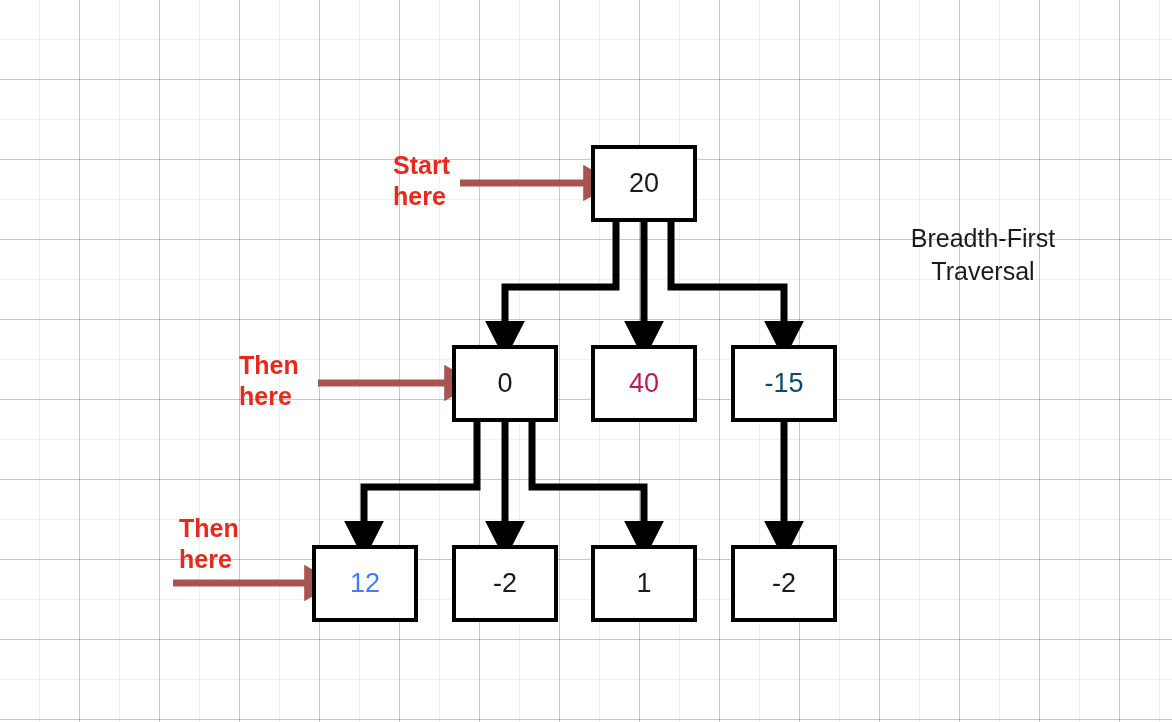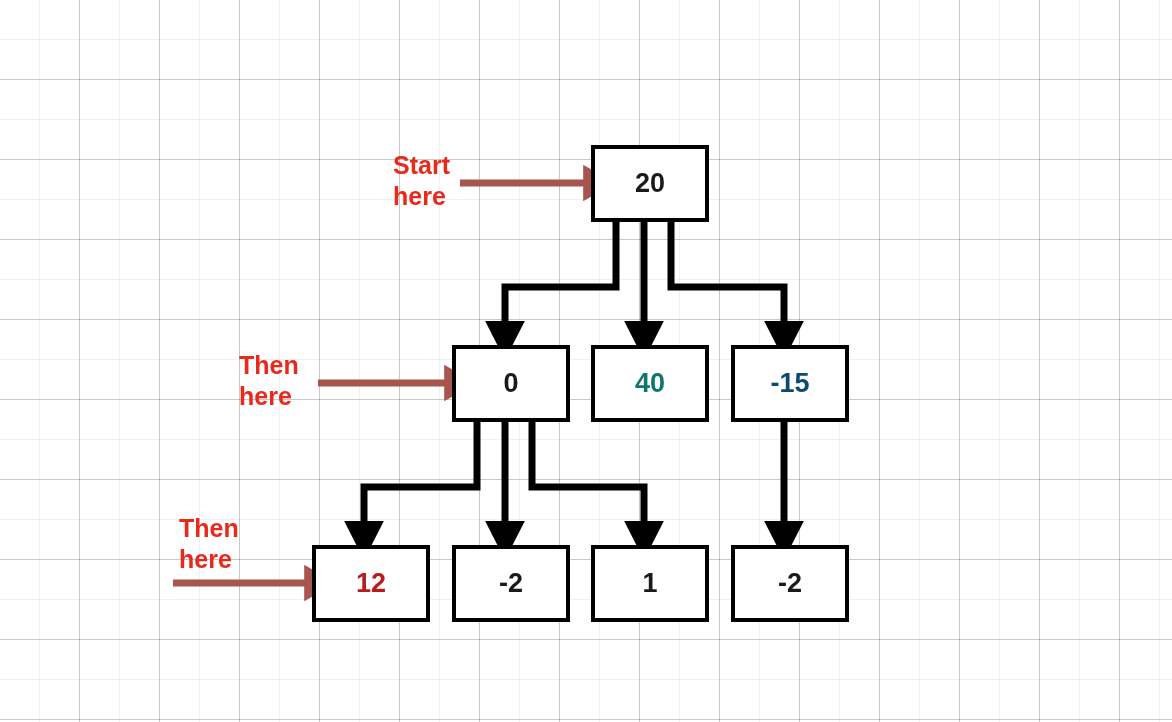--- a/index.html
+++ b/index.html
@@ -26,32 +26,31 @@
     position: absolute;
     left: 0;
     top: 0;
     width: 1172px;
     height: 722px;
     pointer-events: none;
   }
   .node {
     position: absolute;
     box-sizing: border-box;
-    width: 118px;
+    width: 106px;
     height: 77px;
     border: 4px solid #000000;
     background: #ffffff;
     display: flex;
     align-items: center;
     justify-content: center;
     font-family: "Liberation Sans", sans-serif;
     font-size: 27px;
     color: #1a1a1a;
     line-height: 1;
-    font-weight: bold;
   }
   .annotation {
     position: absolute;
     font-family: "Liberation Sans", sans-serif;
     font-size: 25px;
     font-weight: 700;
     color: #e8291c;
     line-height: 1.25;
     white-space: pre-line;
   }
@@ -96,27 +95,27 @@
       </g>
   </svg>
 
   <div id="nodes">
       <div class="node" style="left: 591px; top: 145px; border-color: rgb(0, 0, 0); background: rgb(255, 255, 255); color: rgb(26, 26, 26);">
         <span>20</span>
       </div>
       <div class="node" style="left: 452px; top: 345px; border-color: rgb(0, 0, 0); background: rgb(255, 255, 255); color: rgb(26, 26, 26);">
         <span>0</span>
       </div>
-      <div class="node" style="left: 591px; top: 345px; border-color: rgb(0, 0, 0); background: rgb(255, 255, 255); color: #0f766e;">
+      <div class="node" style="left: 591px; top: 345px; border-color: rgb(0, 0, 0); background: rgb(255, 255, 255); color: #be185d;">
         <span>40</span>
       </div>
       <div class="node" style="left: 731px; top: 345px; border-color: rgb(0, 0, 0); background: rgb(255, 255, 255); color: #0c4a6e;">
         <span>-15</span>
       </div>
-      <div class="node" style="left: 312px; top: 545px; border-color: rgb(0, 0, 0); background: rgb(255, 255, 255); color: #b91c1c;">
+      <div class="node" style="left: 312px; top: 545px; border-color: rgb(0, 0, 0); background: rgb(255, 255, 255); color: #3b82f6;">
         <span>12</span>
       </div>
       <div class="node" style="left: 452px; top: 545px; border-color: rgb(0, 0, 0); background: rgb(255, 255, 255); color: rgb(26, 26, 26);">
         <span>-2</span>
       </div>
       <div class="node" style="left: 591px; top: 545px; border-color: rgb(0, 0, 0); background: rgb(255, 255, 255); color: rgb(26, 26, 26);">
         <span>1</span>
       </div>
       <div class="node" style="left: 731px; top: 545px; border-color: rgb(0, 0, 0); background: rgb(255, 255, 255); color: rgb(26, 26, 26);">
         <span>-2</span>
@@ -124,14 +123,16 @@
     </div>
   <div id="annotations">
       <div class="annotation" style="left: 379px; top: 150px; color: rgb(232, 41, 28); margin-left: 14px;">Start
 here</div>
       <div class="annotation" style="left: 239px; top: 350px; color: rgb(232, 41, 28);">Then
 here</div>
       <div class="annotation" style="left: 179px; top: 513px; color: rgb(232, 41, 28);">Then
 here</div>
     </div>
 
+  <div class="caption" style="left: 890px; top: 222px; width: 186px; color: rgb(26, 26, 26);">Breadth-First
+Traversal</div>
 
 </div>
 
 </body></html>

